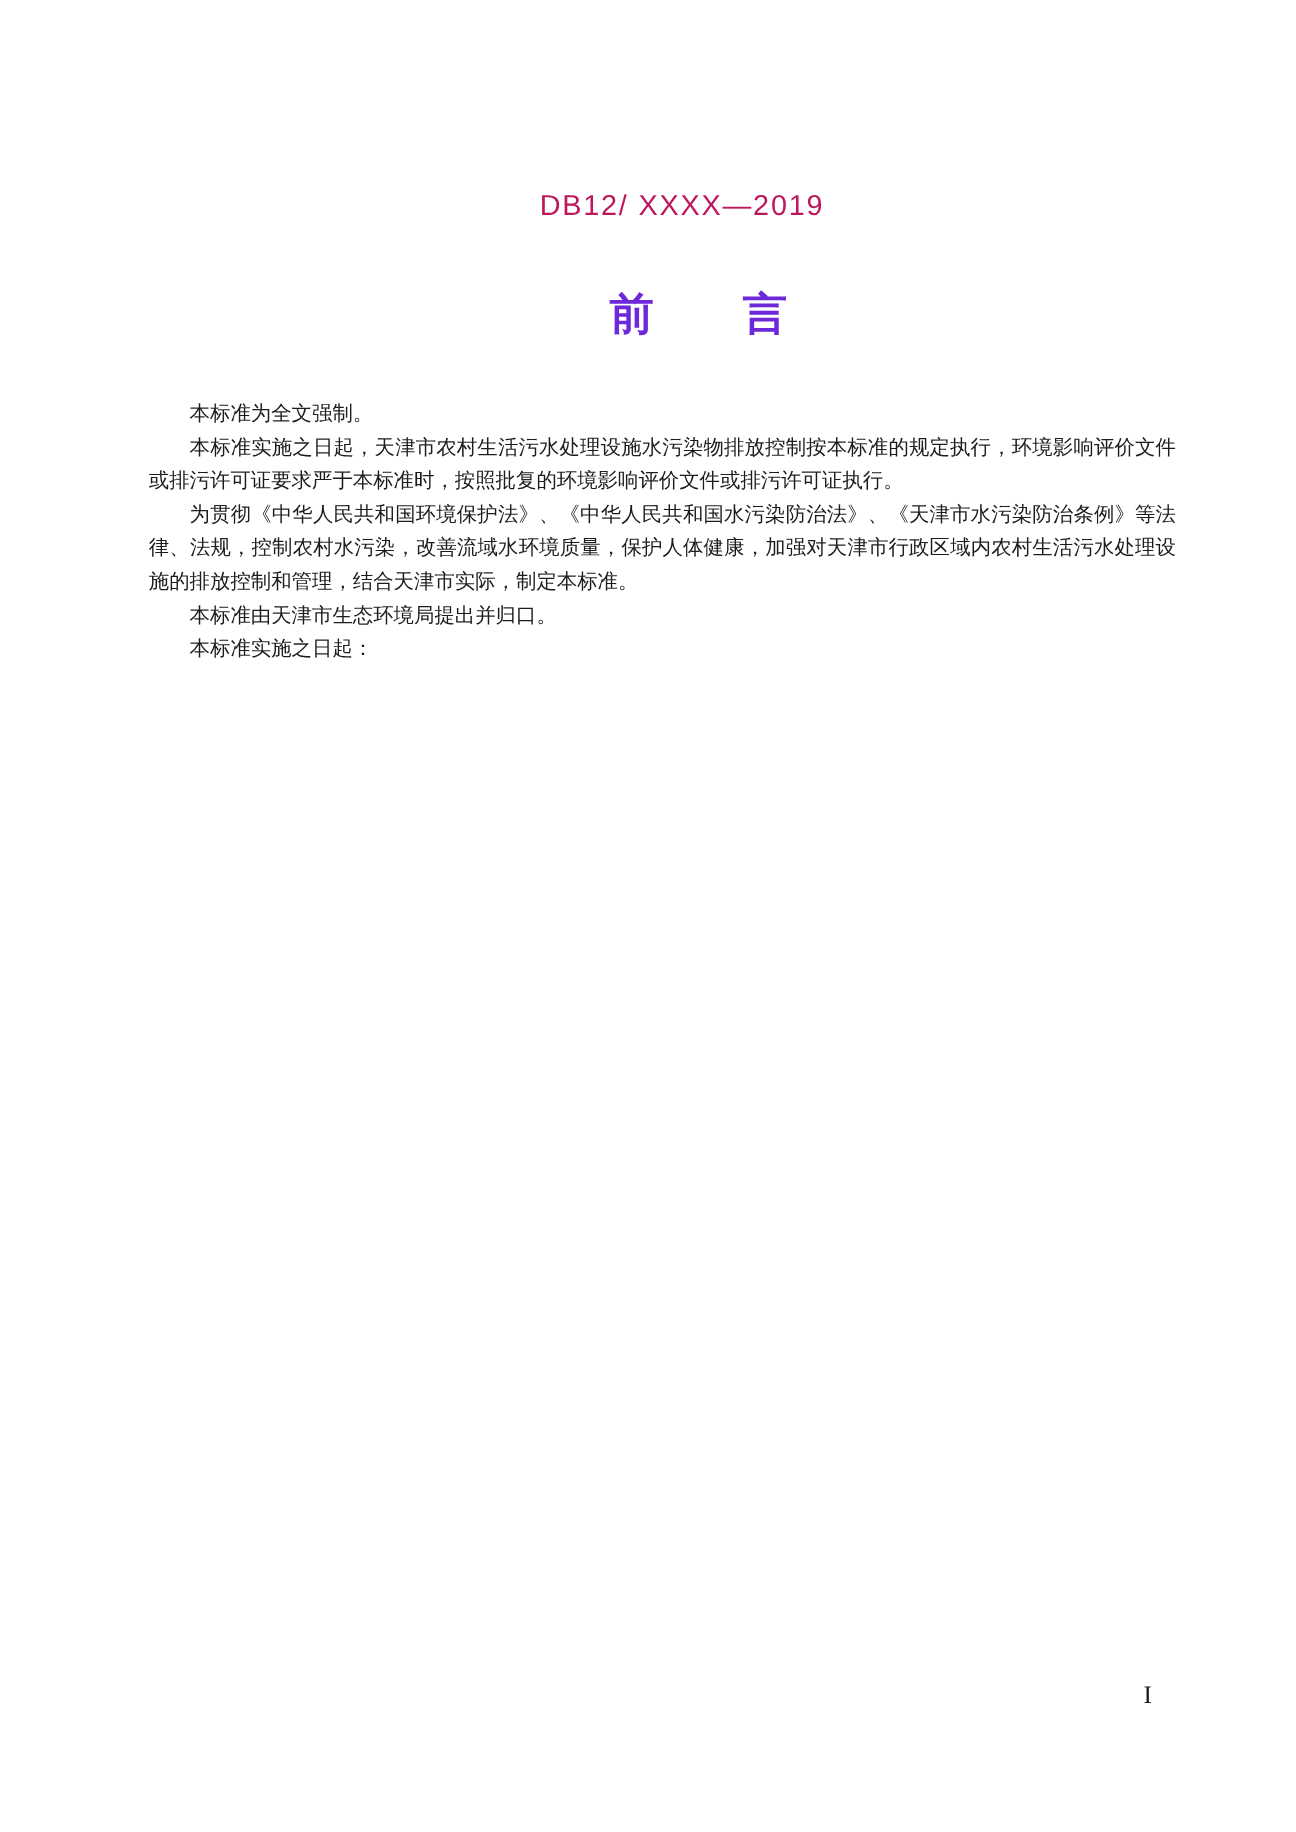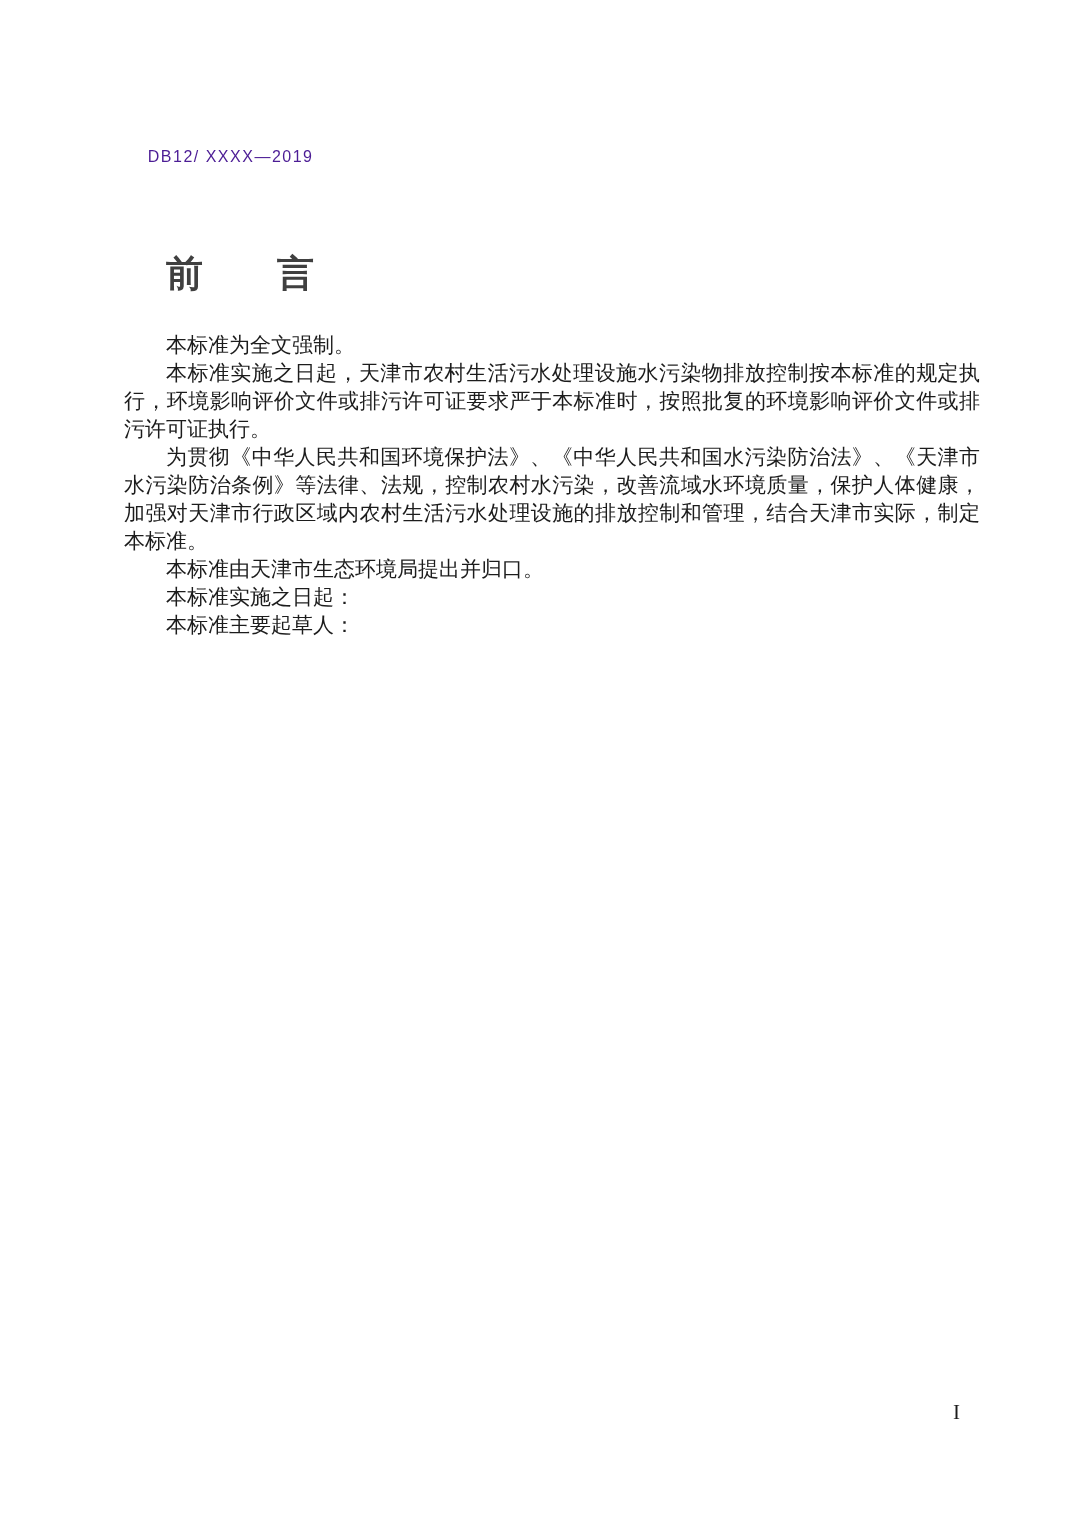--- a/index.html
+++ b/index.html
@@ -14,48 +14,48 @@
     background: #ffffff;
     overflow: hidden;
     color: #1c1c1c;
     font-family: "Liberation Serif", "DejaVu Serif", serif;
   }
   .doc-header {
     position: absolute;
     top: 130px;
     left: 124px;
     width: 856px;
-    text-align: left;
+    text-align: center;
     font-family: "Liberation Sans", "DejaVu Sans", sans-serif;
-    font-size: 16px;
+    font-size: 24px;
     letter-spacing: 1.5px;
-    color: #4c1d95;
+    color: #be185d;
     white-space: pre;
   }
   .foreword-title {
     position: absolute;
     top: 240px;
     left: 124px;
     width: 856px;
-    margin: 12px;
+    margin: 0;
     padding-left: 30px;
-    text-align: left;
+    text-align: center;
     font-family: "Liberation Sans", "DejaVu Sans", sans-serif;
     font-size: 37px;
     font-weight: bold;
-    color: #404040;
+    color: #6d28d9;
     white-space: pre;
     line-height: 44px;
   }
   .foreword-body {
     position: absolute;
     top: 331px;
     left: 124px;
     width: 856px;
-    font-size: 21px;
+    font-size: 17px;
     line-height: 28px;
     text-align: justify;
     text-justify: inter-ideograph;
     color: #1c1c1c;
   }
   .foreword-body p {
     margin: 0;
     text-indent: 2em;
     white-space: pre-wrap;
   }
@@ -78,18 +78,17 @@
   </div>
 
   <h1 class="foreword-title">前　　言</h1>
 
   <div class="foreword-body">
     <p>本标准为全文强制。</p>
     <p>本标准实施之日起，天津市农村生活污水处理设施水污染物排放控制按本标准的规定执行，环境影响评价文件或排污许可证要求严于本标准时，按照批复的环境影响评价文件或排污许可证执行。</p>
     <p>为贯彻《中华人民共和国环境保护法》、《中华人民共和国水污染防治法》、《天津市水污染防治条例》等法律、法规，控制农村水污染，改善流域水环境质量，保护人体健康，加强对天津市行政区域内农村生活污水处理设施的排放控制和管理，结合天津市实际，制定本标准。</p>
     <p>本标准由天津市生态环境局提出并归口。</p>
     <p>本标准实施之日起：</p>
-    <p>本标准主要起草人：</p>
   </div>
 
   <div class="page-number">I</div>
 
 </div>
 
 </body></html>

